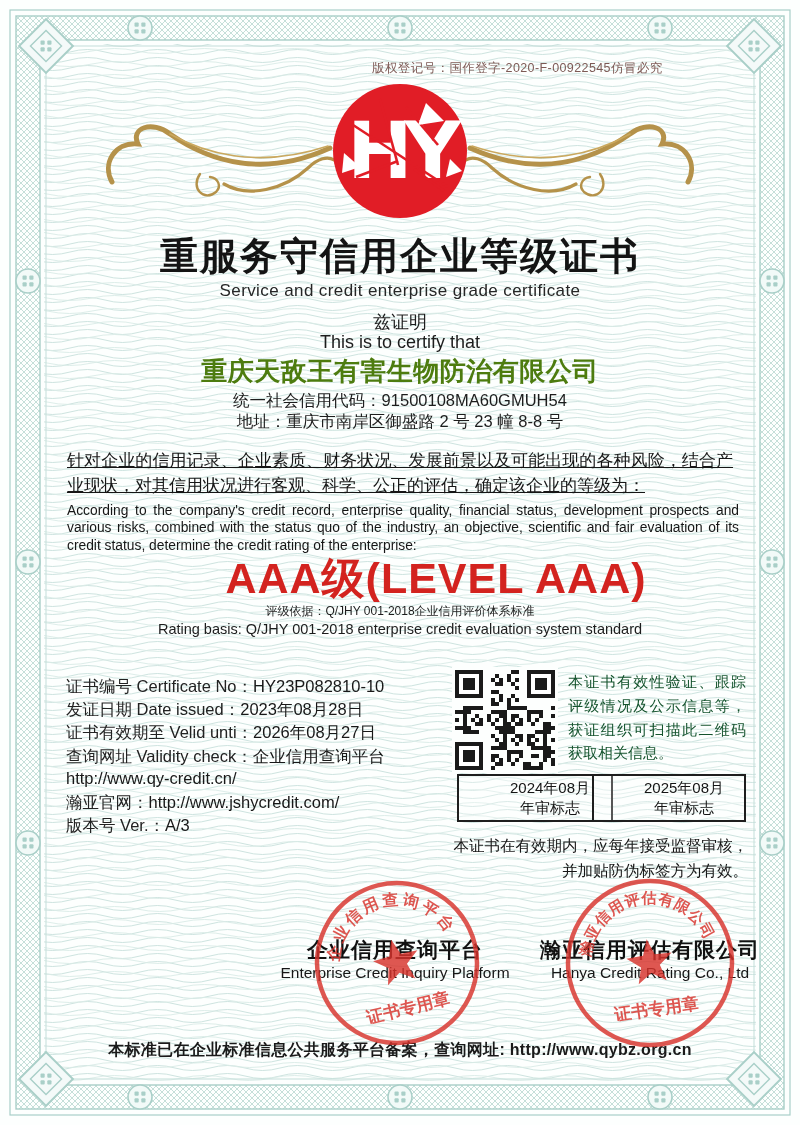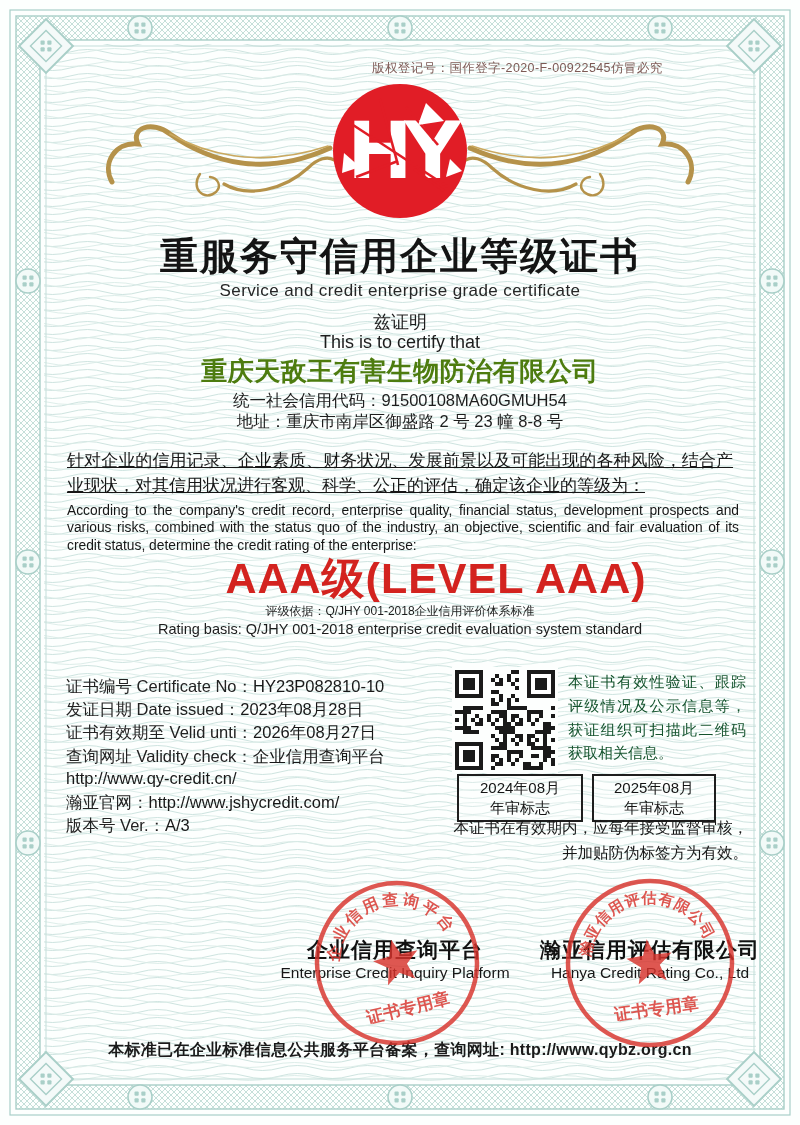--- a/index.html
+++ b/index.html
@@ -18,22 +18,22 @@
   .addrline{top:411px;font-size:16.5px;color:#1d1d1d;}
   .para-zh{left:67px;top:449px;width:666px;font-size:17px;line-height:24.5px;color:#161616;text-align:justify;text-decoration:underline;}
   .para-en{left:67px;top:502px;width:672px;font-size:13.8px;line-height:17.3px;color:#161616;text-align:justify;}
   .rating{top:550px;font-size:43px;font-weight:bold;color:#d3231f;letter-spacing:1px;padding-left:36px;}
   .basis-zh{top:603px;font-size:12px;color:#1d1d1d;}
   .basis-en{top:621px;font-size:14.5px;color:#1d1d1d;}
   .drow{position:absolute;left:66px;font-size:16.5px;color:#222;white-space:nowrap;}
   .drow .val{color:#181818;}
   .qr-note{left:568px;top:670px;width:178px;font-size:15px;line-height:23.8px;color:#14532d;text-align:justify;}
   .ybox{position:absolute;top:774px;height:44px;border:2px solid #1e1e1e;display:flex;flex-direction:column;
-        justify-content:center;text-align:center;font-size:15px;line-height:20px;color:#151515;background:rgba(255,255,255,.25);}
-  .supervision{left:440px;top:816px;width:308px;text-align:right;font-size:15.5px;line-height:24.5px;color:#161616;}
+        justify-content:center;text-align:center;font-size:15px;line-height:20px;color:#151515;background:rgba(255,255,255,.25);padding-left:30px;}
+  .supervision{left:440px;top:834px;width:308px;text-align:right;font-size:15.5px;line-height:24.5px;color:#161616;}
   .sealname-zh{font-weight:bold;font-size:21px;letter-spacing:1px;color:#111;text-align:center;}
   .sealname-en{font-size:15.5px;color:#161616;text-align:center;}
   .footer-note{top:1040px;font-size:16px;font-weight:bold;letter-spacing:.3px;color:#1a1a1a;}
   .noptr{pointer-events:none;}
 </style>
 </head>
 <body>
 
 <div class="page">
 

